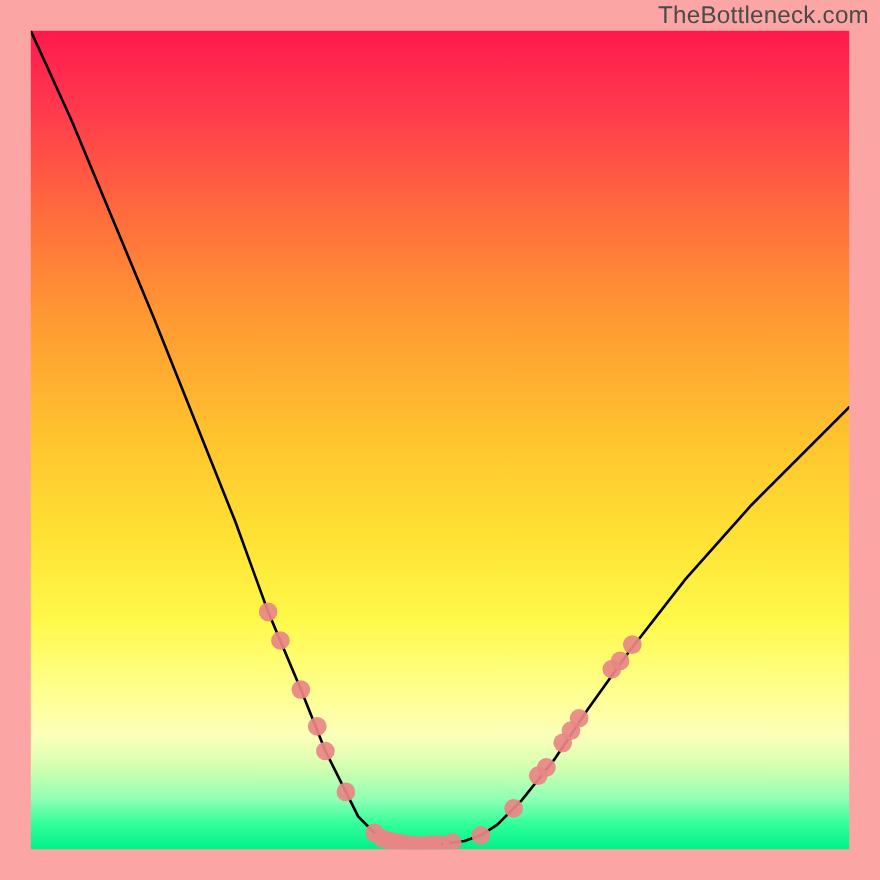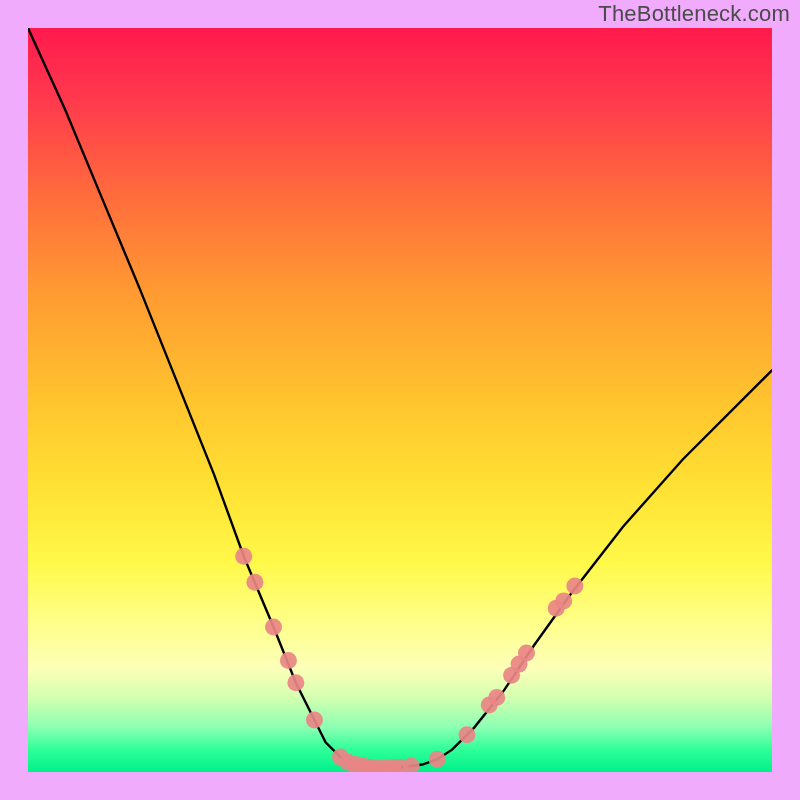--- a/index.html
+++ b/index.html
@@ -8,21 +8,21 @@
     width: 800px;
     height: 800px;
     overflow: hidden;
     font-family: Arial, Helvetica, sans-serif;
     background: #000;
   }
   .frame {
     position: relative;
     width: 800px;
     height: 800px;
-    background: #f0abfc;
+    background: #fca5a5;
   }
   .plot {
     position: absolute;
     left: 28px;
     top: 28px;
     width: 744px;
     height: 744px;
     background: linear-gradient(
       to bottom,
       #ff1a4d 0%,

